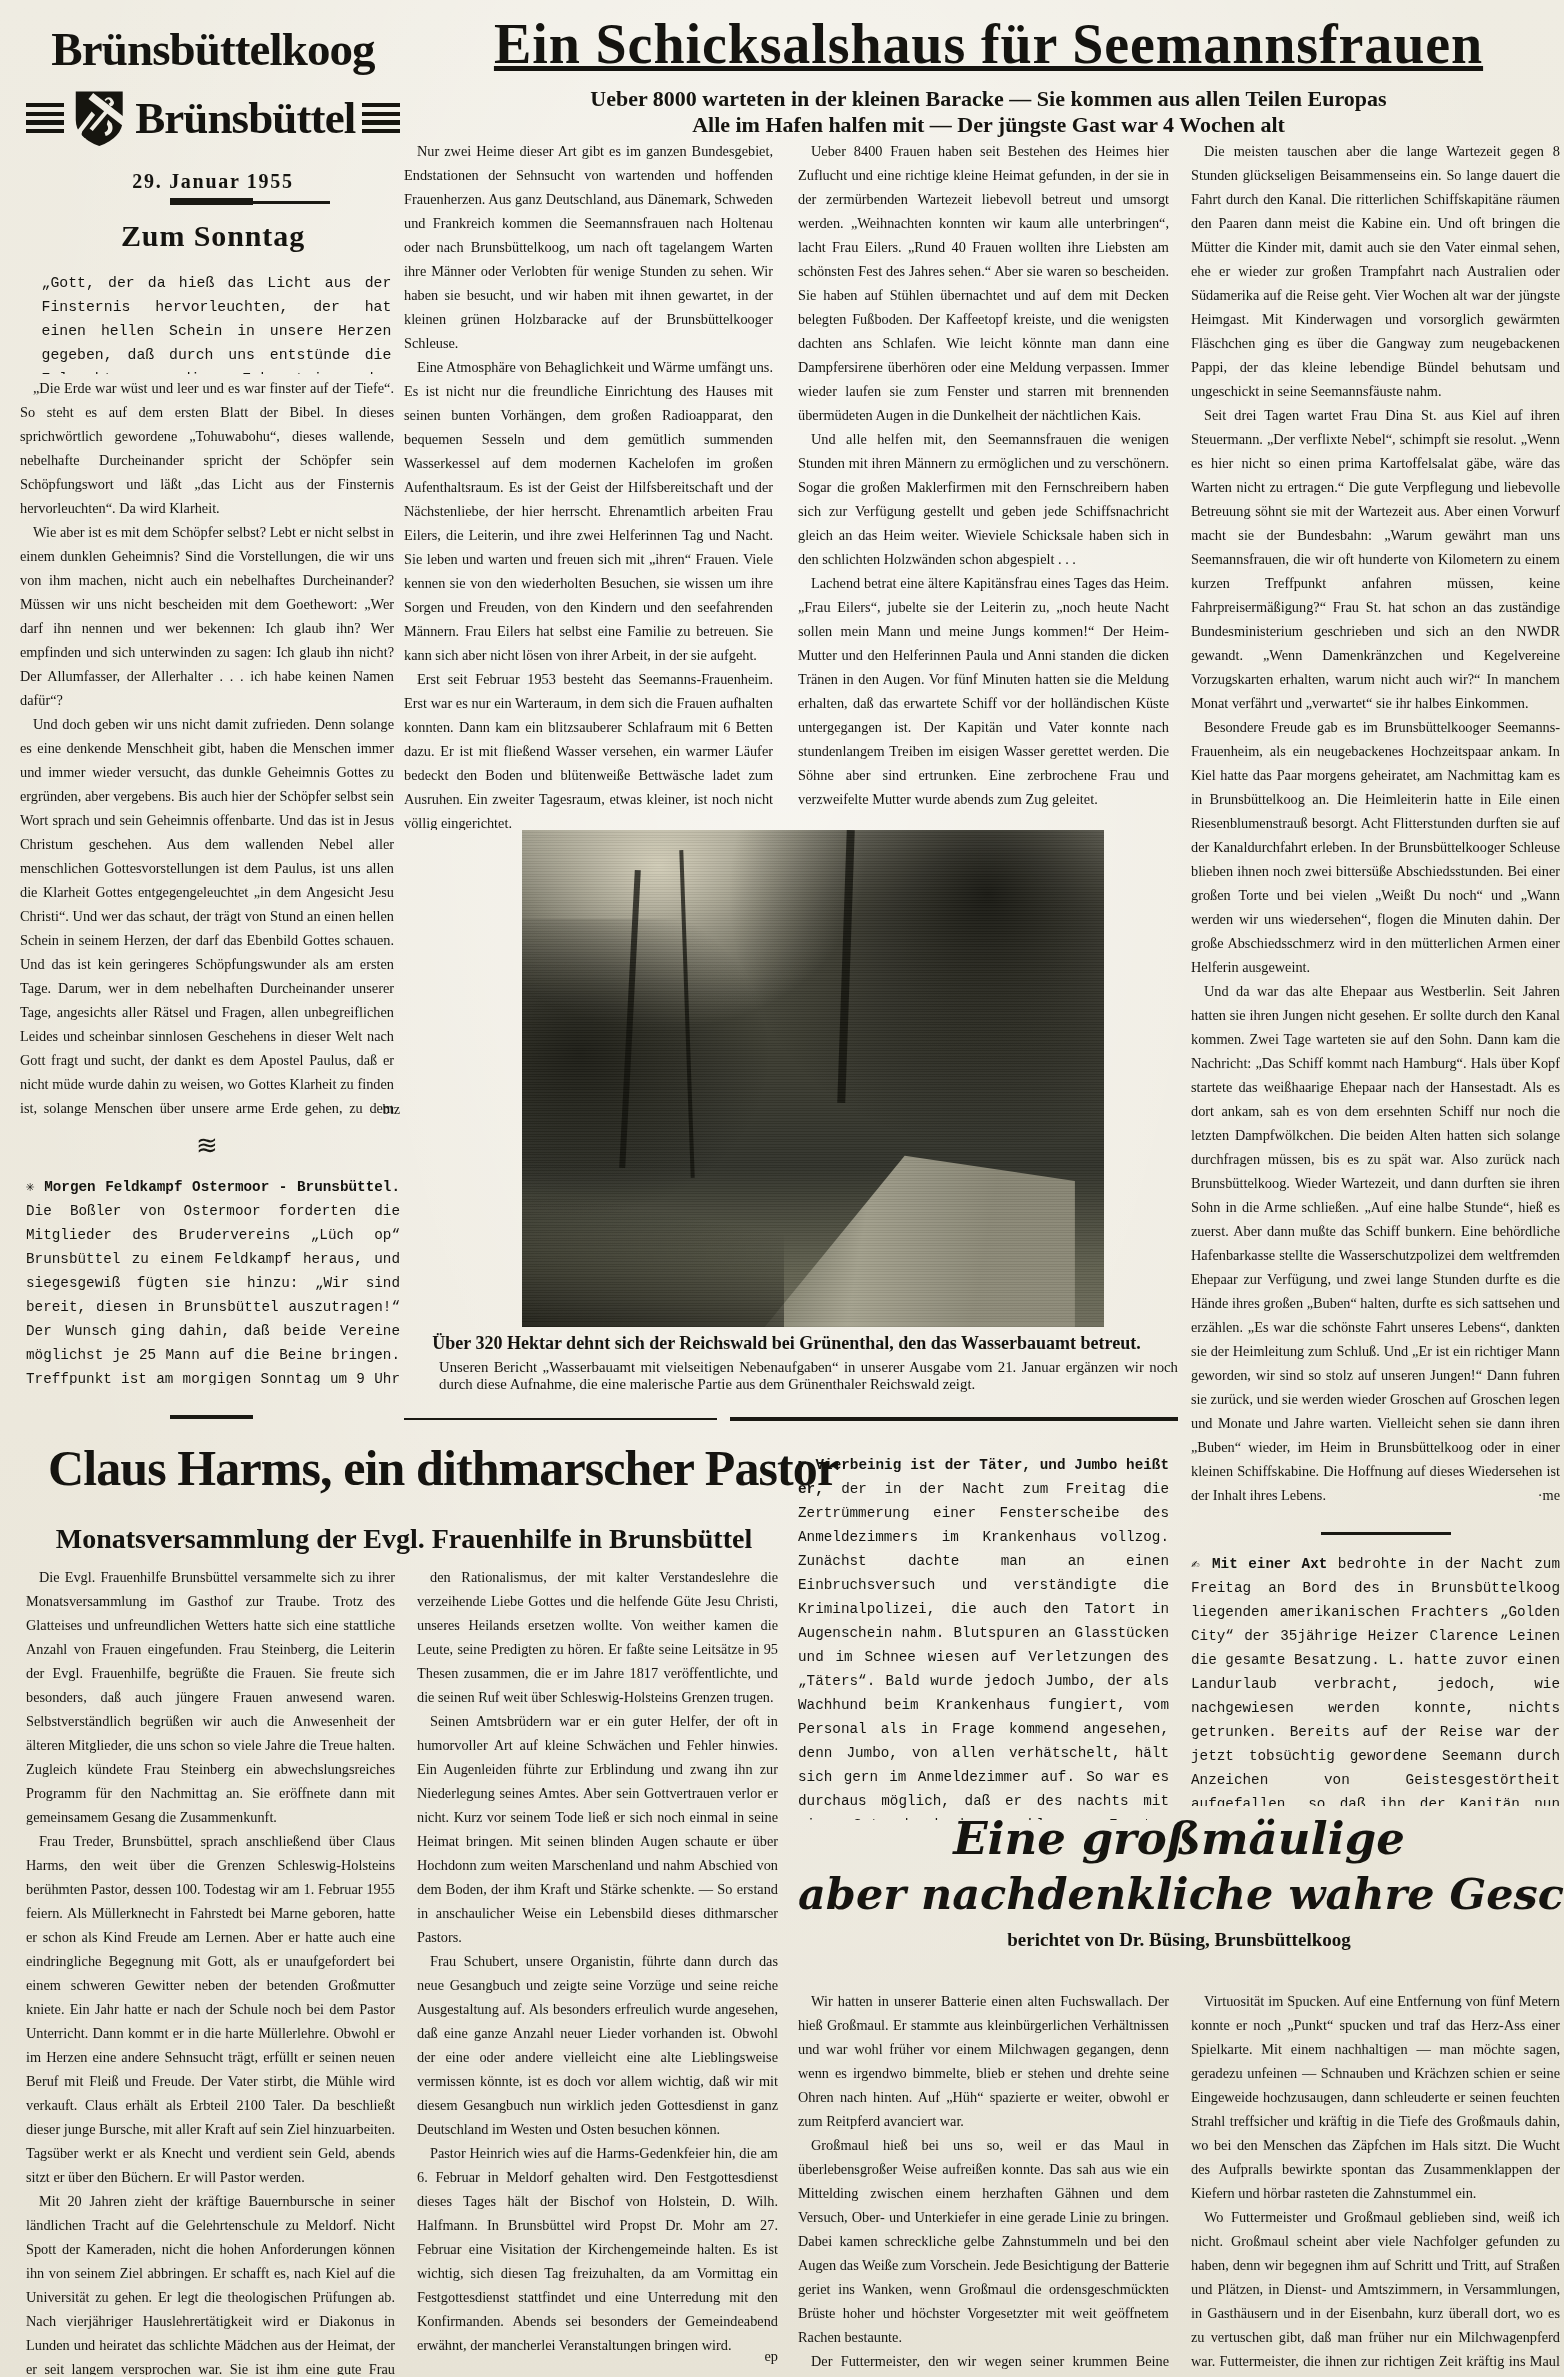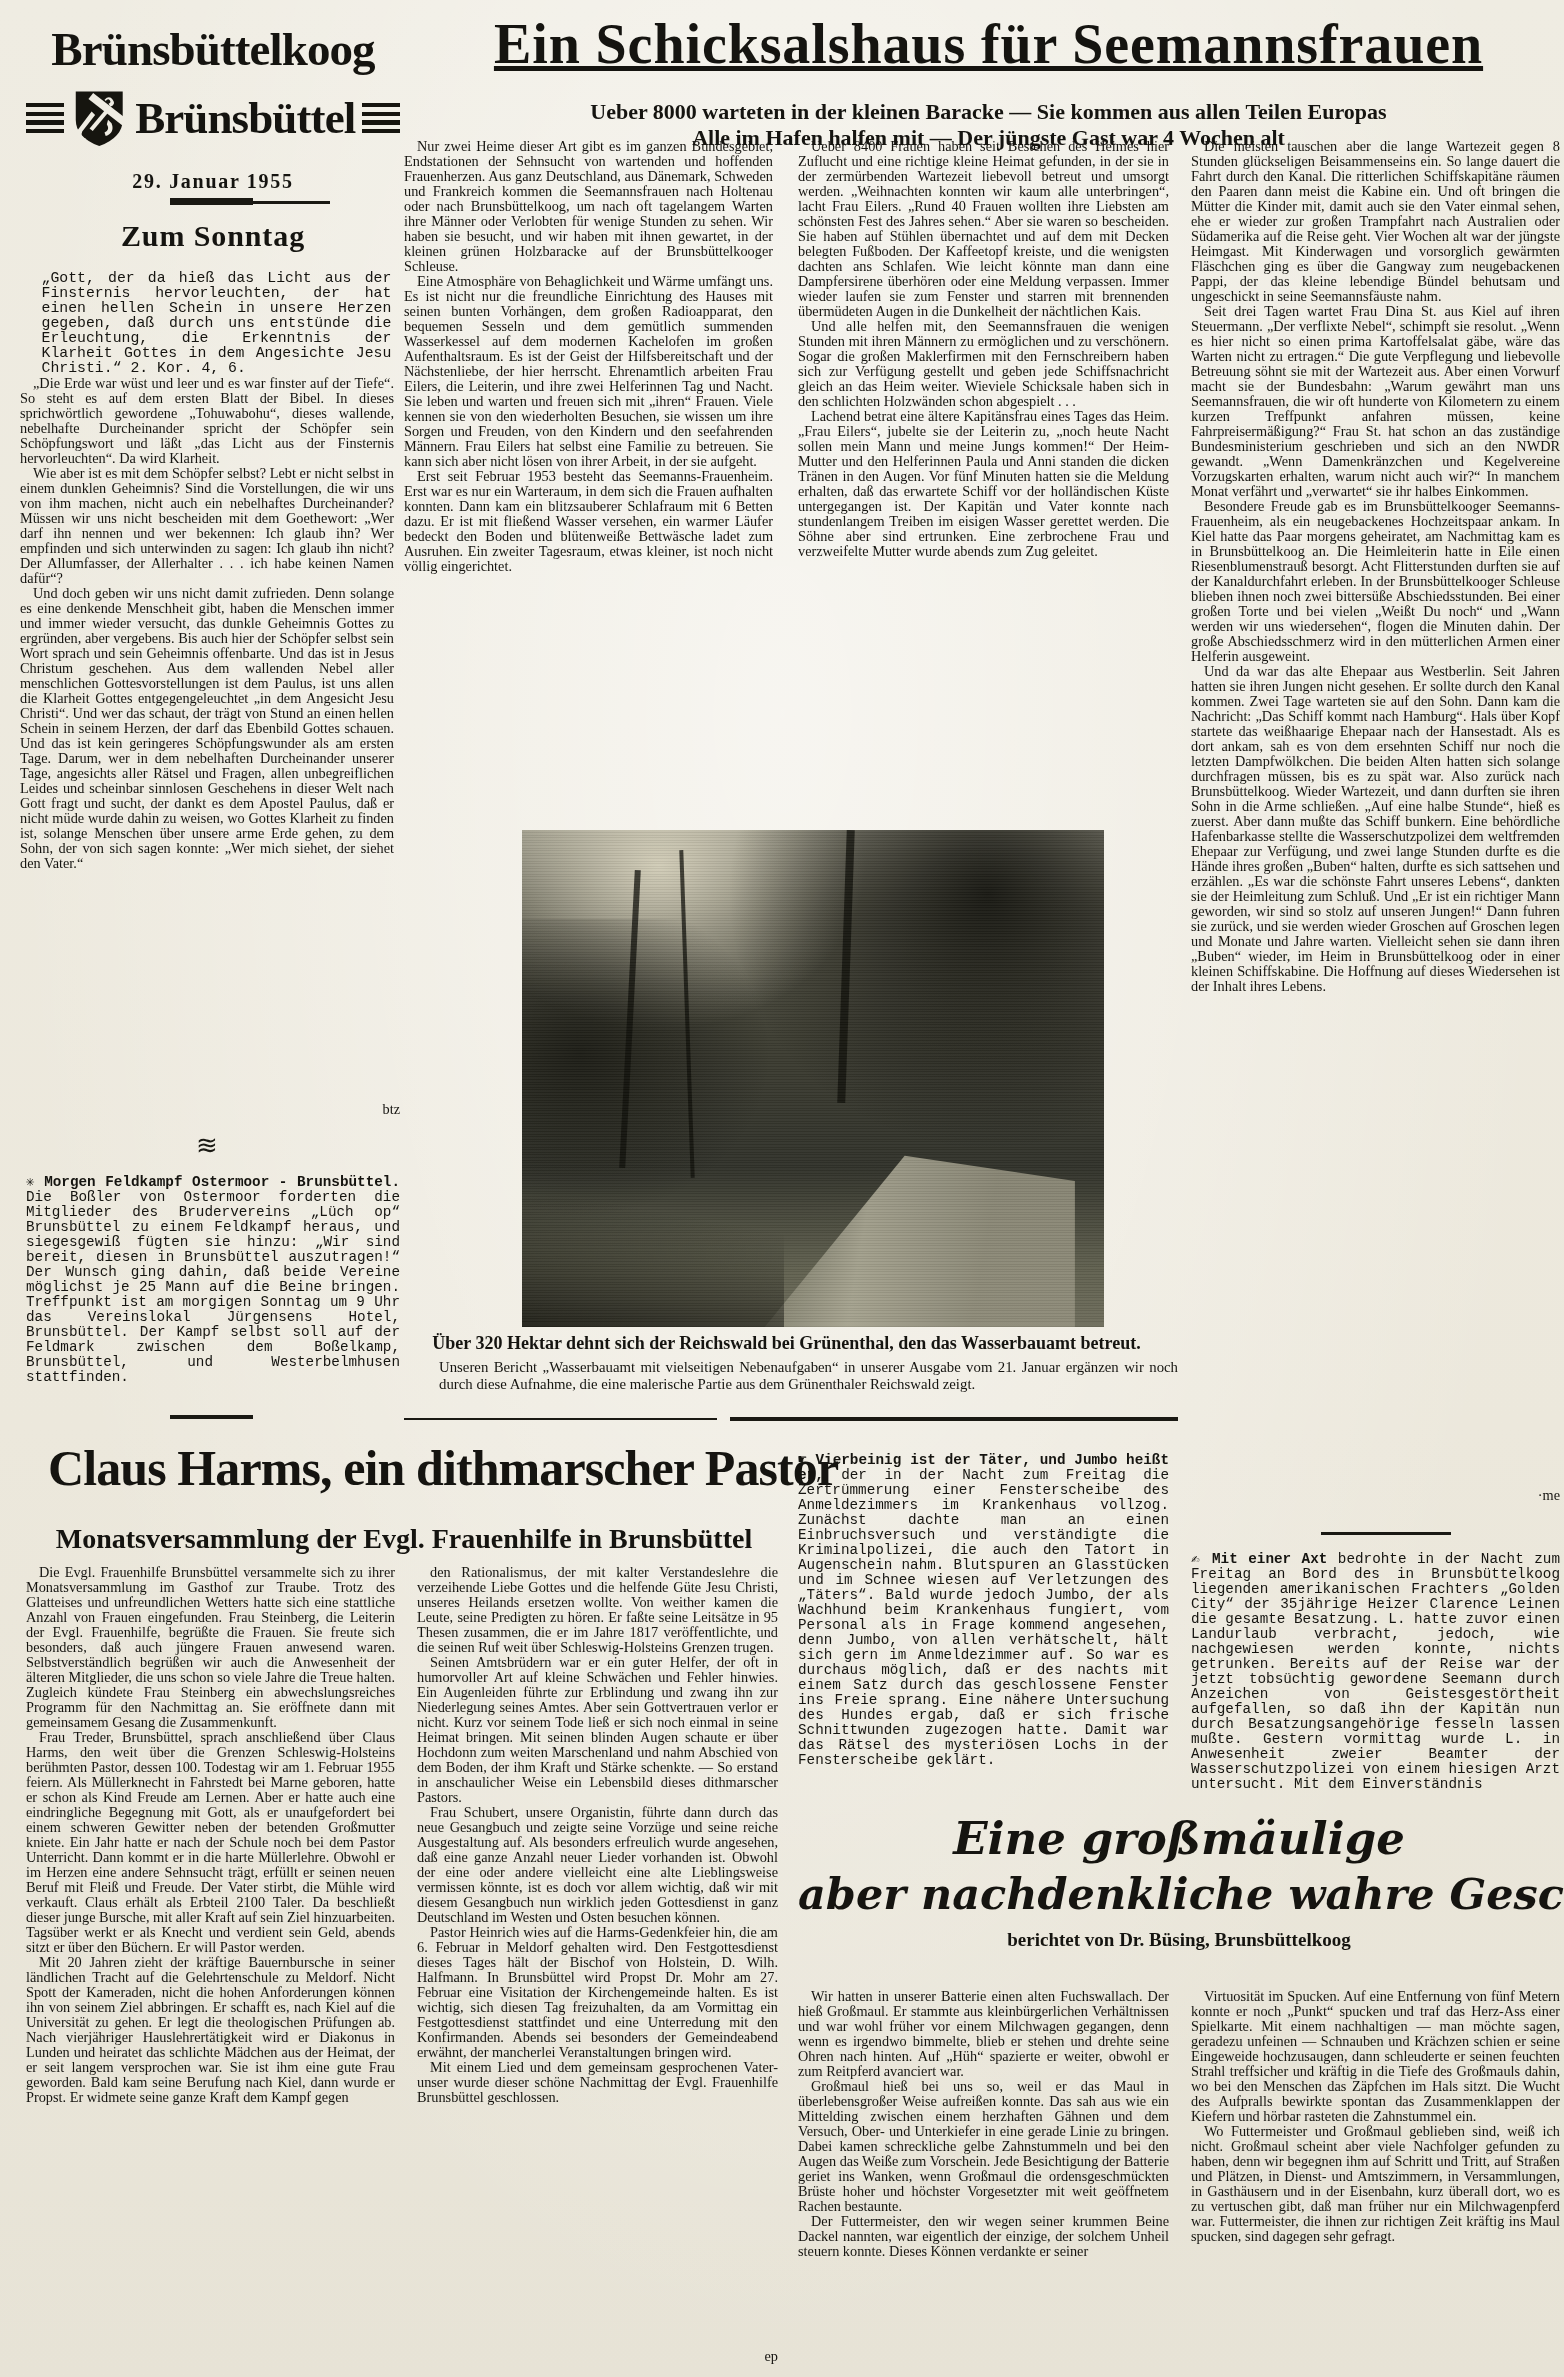--- a/index.html
+++ b/index.html
@@ -4,21 +4,21 @@
 <title>Brünsbüttelkoog Brünsbüttel — 29. Januar 1955</title>
 <style>
   html,body{margin:0;padding:0;background:#b9b4a6;}
   .page{position:relative;width:1565px;height:2377px;margin:0 auto;
         background:
           radial-gradient(ellipse at 50% 30%, rgba(255,255,255,.55), rgba(0,0,0,0) 70%),
           linear-gradient(180deg,#efece2,#ece8dc 60%,#e7e3d6);
         color:#151410;overflow:hidden;
         font-family:"Liberation Serif", serif;}
   .abs{position:absolute;}
-  .col{position:absolute;font-size:14.3px;line-height:15px;text-align:justify;overflow:hidden;
+  .col{position:absolute;font-size:14.3px;line-height:24px;text-align:justify;overflow:hidden;
        -webkit-hyphens:auto;hyphens:auto;}
   .col p{margin:0;text-indent:13px;}
   .col p.noind{text-indent:0;font-family:Liberation Mono, monospace;}
   .scripture{padding:0 8.7px 0 15.6px;font-size:14.8px;}
   .sig{text-align:right;font-size:14.3px;line-height:15.6px;padding-right:22.6px;}
   .rule{position:absolute;background:#1a1913;}
   .wavy{position:absolute;font-size:26px;letter-spacing:-1.7px;color:#1a1913;}
   
   .mast-title{font-weight:bold;letter-spacing:-0.9px;line-height:1;white-space:nowrap;}
   .ribbon{height:29.6px;width:56px;
@@ -70,21 +70,21 @@
         <rect x="40" y="30" width="7" height="44" fill="#efece2" transform="rotate(40 43 52)"></rect>
       </svg>
       <div class="mast-title" style="font-size:45px;">Brünsbüttel</div>
       <div class="ribbon"></div>
     </div>
     <div style="font-weight:bold;font-size:20px;text-align:center;margin-top:8.7px;letter-spacing:1.7px;">29. Januar 1955</div>
   </header>
 
   <section class="abs" style="left:417px;top:15.6px;width:1143px;">
     <h1 class="headline" style="margin:0;text-decoration:underline;">Ein Schicksalshaus für Seemannsfrauen</h1>
-    <div class="subhead" style="margin-top:27px;">Ueber 8000 warteten in der kleinen Baracke — Sie kommen aus allen Teilen Europas</div>
+    <div class="subhead" style="margin-top:14px;">Ueber 8000 warteten in der kleinen Baracke — Sie kommen aus allen Teilen Europas</div>
     <div class="subhead">Alle im Hafen halfen mit — Der jüngste Gast war 4 Wochen alt</div>
   </section>
 
   <div class="col" style="left:404px;top:139px;width:369px;height:691px;">
       <p>Nur zwei Heime dieser Art gibt es im ganzen Bundesgebiet, Endstationen der Sehnsucht von wartenden und hoffenden Frauenherzen. Aus ganz Deutschland, aus Dänemark, Schweden und Frankreich kommen die Seemannsfrauen nach Holtenau oder nach Brunsbüttelkoog, um nach oft tagelangem Warten ihre Männer oder Verlobten für wenige Stunden zu sehen. Wir haben sie besucht, und wir haben mit ihnen gewartet, in der kleinen grünen Holzbaracke auf der Brunsbüttelkooger Schleuse.</p>
       <p>Eine Atmosphäre von Behaglichkeit und Wärme umfängt uns. Es ist nicht nur die freundliche Einrichtung des Hauses mit seinen bunten Vorhängen, dem großen Radioapparat, den bequemen Sesseln und dem gemütlich summenden Wasserkessel auf dem modernen Kachelofen im großen Aufenthaltsraum. Es ist der Geist der Hilfsbereitschaft und der Nächstenliebe, der hier herrscht. Ehrenamtlich arbeiten Frau Eilers, die Leiterin, und ihre zwei Helferinnen Tag und Nacht. Sie leben und warten und freuen sich mit „ihren“ Frauen. Viele kennen sie von den wiederholten Besuchen, sie wissen um ihre Sorgen und Freuden, von den Kindern und den seefahrenden Männern. Frau Eilers hat selbst eine Familie zu betreuen. Sie kann sich aber nicht lösen von ihrer Arbeit, in der sie aufgeht.</p>
       <p>Erst seit Februar 1953 besteht das Seemanns-Frauenheim. Erst war es nur ein Warteraum, in dem sich die Frauen aufhalten konnten. Dann kam ein blitzsauberer Schlafraum mit 6 Betten dazu. Er ist mit fließend Wasser versehen, ein warmer Läufer bedeckt den Boden und blütenweiße Bettwäsche ladet zum Ausruhen. Ein zweiter Tagesraum, etwas kleiner, ist noch nicht völlig eingerichtet.</p>
     </div>
   <div class="col" style="left:798px;top:139px;width:371px;height:700px;">
       <p>Ueber 8400 Frauen haben seit Bestehen des Heimes hier Zuflucht und eine richtige kleine Heimat gefunden, in der sie in der zermürbenden Wartezeit liebevoll betreut und umsorgt werden. „Weihnachten konnten wir kaum alle unterbringen“, lacht Frau Eilers. „Rund 40 Frauen wollten ihre Liebsten am schönsten Fest des Jahres sehen.“ Aber sie waren so bescheiden. Sie haben auf Stühlen übernachtet und auf dem mit Decken belegten Fußboden. Der Kaffeetopf kreiste, und die wenigsten dachten ans Schlafen. Wie leicht könnte man dann eine Dampfersirene überhören oder eine Meldung verpassen. Immer wieder laufen sie zum Fenster und starren mit brennenden übermüdeten Augen in die Dunkelheit der nächtlichen Kais.</p>

